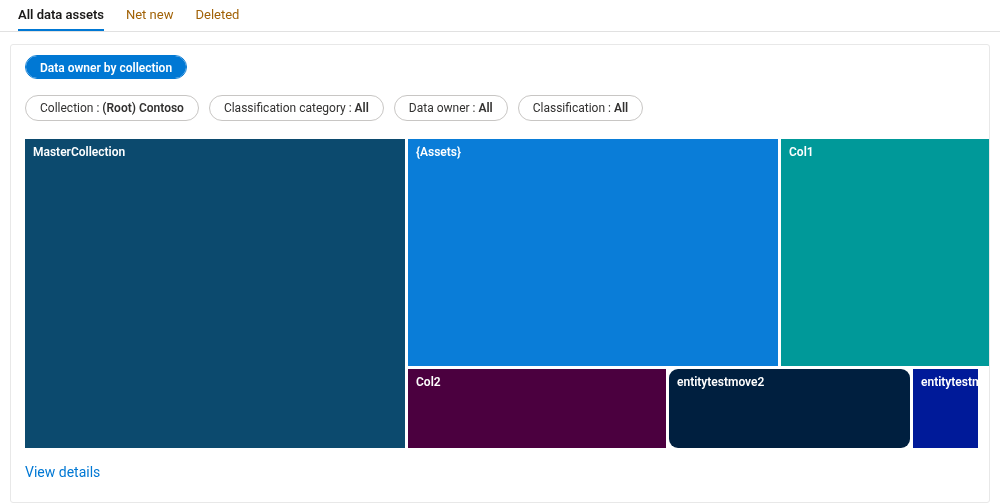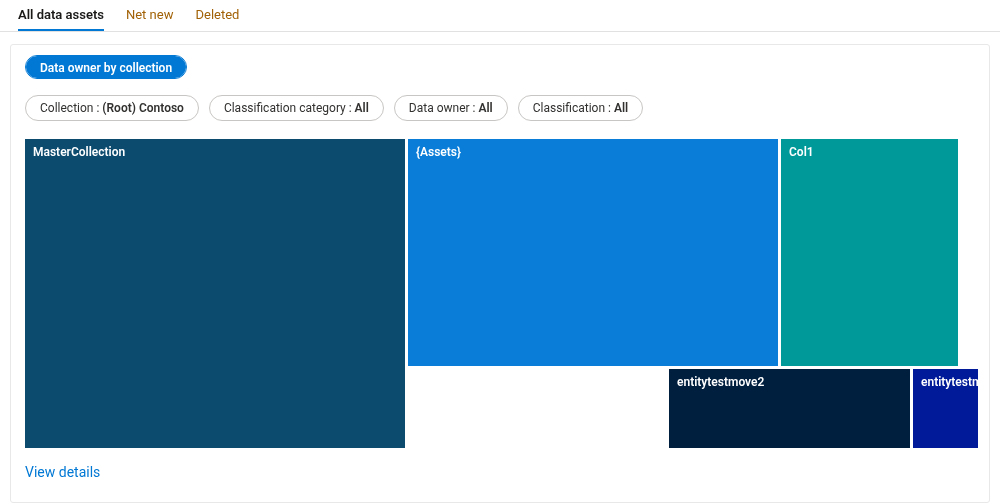--- a/index.html
+++ b/index.html
@@ -137,24 +137,27 @@
     </div>
   </div>
 
   <div class="treemap" id="treemap">
       <div class="tile" style="left: 0px; top: 0px; width: 380px; height: 309px; background: #0c4a6e;">
         <span>MasterCollection</span>
       </div>
       <div class="tile" style="left: 383px; top: 0px; width: 370px; height: 227px; background: rgb(10, 125, 216);">
         <span>{Assets}</span>
       </div>
-      <div class="tile" style="left: 756px; top: 0px; width: 177px; height: 227px; background: rgb(0, 153, 153);">
+      <div class="tile" style="left: 756px; top: 0px; width: 208px; height: 227px; background: rgb(0, 153, 153);">
         <span>Col1</span>
       </div>
-      <div class="tile" style="left: 644px; top: 230px; width: 241px; height: 79px; background: rgb(0, 31, 63);">
+      <div class="tile" style="left: 383px; top: 230px; width: 258px; height: 79px; background: rgb(75, 0, 63);">
+        <span>Col2</span>
+      </div>
+      <div class="tile" style="left: 644px; top: 230px; width: 241px; height: 79px; background: rgb(0, 31, 63); border-radius: 9px;">
         <span>entitytestmove2</span>
       </div>
       <div class="tile" style="left: 888px; top: 230px; width: 65px; height: 79px; background: rgb(0, 26, 153);">
         <span>entitytestmov...</span>
       </div>
     </div>
 
   <a class="view-details">View details</a>
 
 </div>

